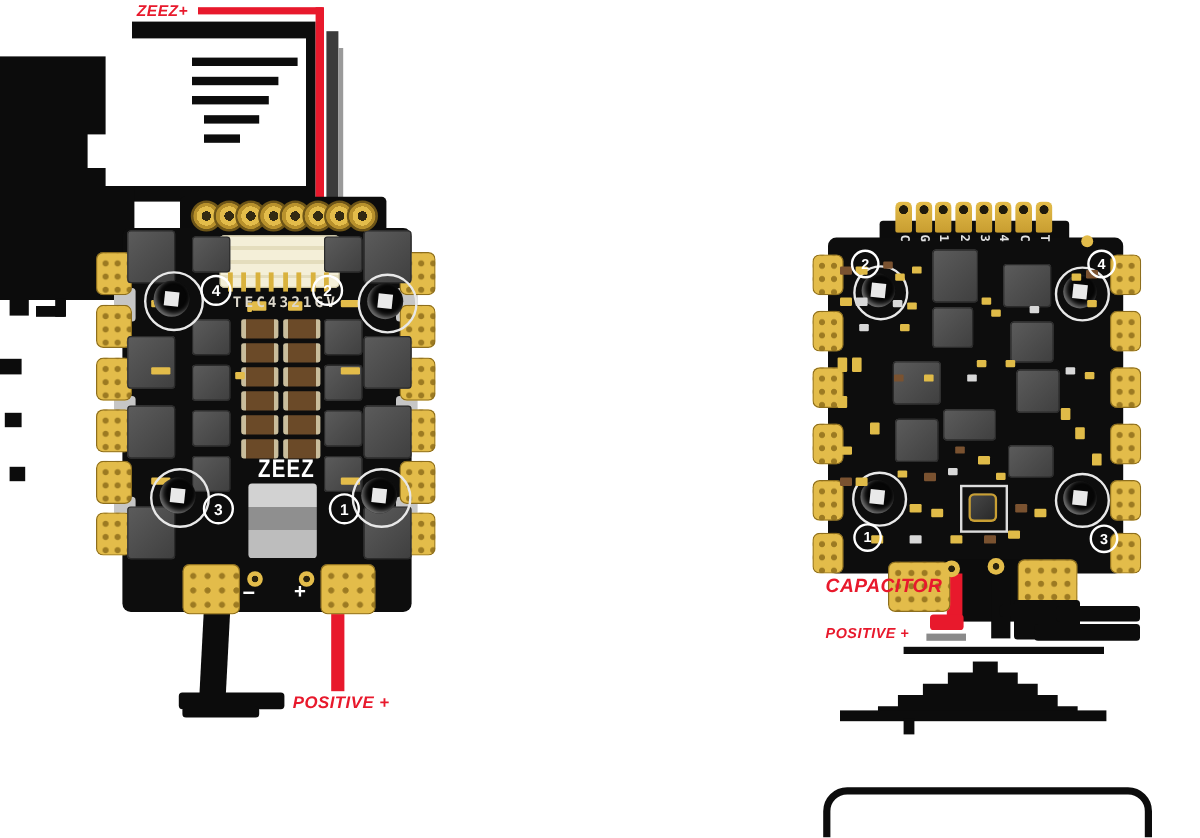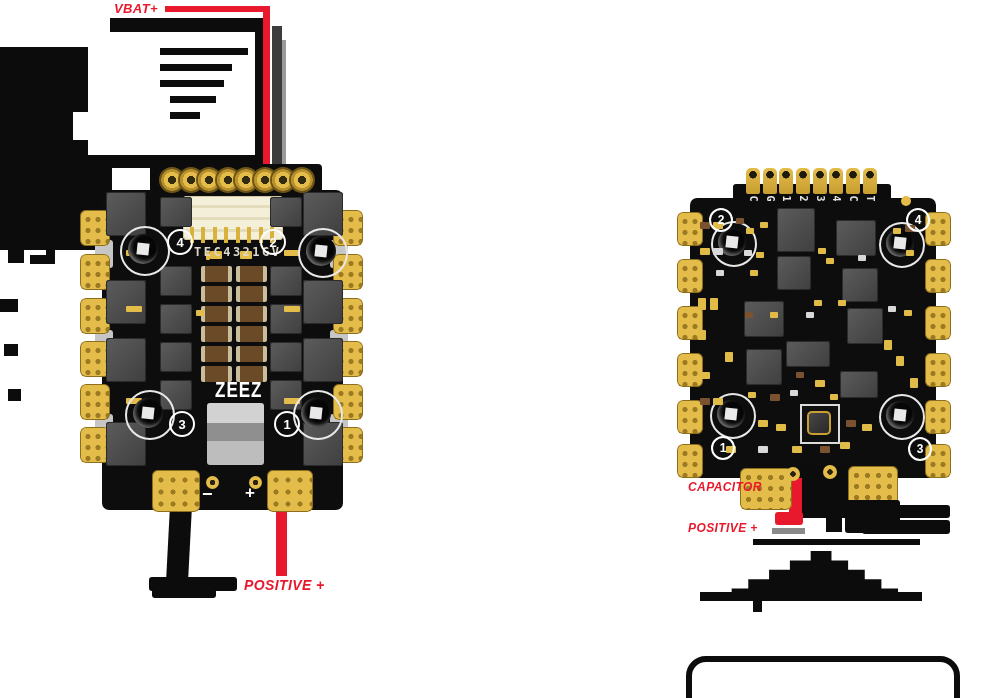--- a/index.html
+++ b/index.html
@@ -262,21 +262,21 @@
       <div style="position: absolute; left: 786px; top: 467px; width: 14px; height: 14px; border-radius: 50%; background: radial-gradient(circle, rgb(43, 35, 13) 0px, rgb(43, 35, 13) 2.5px, rgb(227, 188, 74) 3px);"></div>
       <div style="position: absolute; left: 823px; top: 465px; width: 14px; height: 14px; border-radius: 50%; background: radial-gradient(circle, rgb(43, 35, 13) 0px, rgb(43, 35, 13) 2.5px, rgb(227, 188, 74) 3px);"></div>
     </div>
 
   <div class="abs bar" style="left:160px;top:48px;width:88px;height:7px"></div>
   <div class="abs bar" style="left:160px;top:64px;width:72px;height:7px"></div>
   <div class="abs bar" style="left:160px;top:80px;width:64px;height:7px"></div>
   <div class="abs bar" style="left:170px;top:96px;width:46px;height:7px"></div>
   <div class="abs bar" style="left:170px;top:112px;width:30px;height:7px"></div>
 
-  <div class="abs redtext" style="left:114px;top:1px;font-size:13px">VBAT+</div>
+  <div class="abs redtext" style="left:114px;top:1px;font-size:13px">ZEEZ+</div>
 
   <div class="abs mono" style="left:194px;top:245px;font-size:12px;font-weight:bold;letter-spacing:2.5px;color:#ddd8cc">TEC4321GV</div>
   <div class="abs" style="left:215px;top:381px;font-size:17px;font-weight:bold;color:#fff;letter-spacing:1px;transform:scaleY(1.25)">ZEEZ</div>
   <div class="abs circnum" style="left:167px;top:229px;width:22px;height:22px;font-size:13px">4</div>
   <div class="abs circnum" style="left:260px;top:229px;width:22px;height:22px;font-size:13px">2</div>
   <div class="abs circnum" style="left:169px;top:411px;width:22px;height:22px;font-size:13px">3</div>
   <div class="abs circnum" style="left:274px;top:411px;width:22px;height:22px;font-size:13px">1</div>
   <div class="abs wlabel" style="left:202px;top:484px;font-size:18px">−</div>
   <div class="abs wlabel" style="left:245px;top:483px;font-size:17px">+</div>
 
@@ -291,21 +291,21 @@
   <span class="pinlabel" style="left:813px;top:193px">3</span>
   <span class="pinlabel" style="left:829px;top:193px">4</span>
   <span class="pinlabel" style="left:846px;top:193px">C</span>
   <span class="pinlabel" style="left:863px;top:193px">T</span>
 
   <div class="abs circnum" style="left:709px;top:208px;width:20px;height:20px;font-size:12px">2</div>
   <div class="abs circnum" style="left:906px;top:208px;width:20px;height:20px;font-size:12px">4</div>
   <div class="abs circnum" style="left:711px;top:436px;width:20px;height:20px;font-size:12px">1</div>
   <div class="abs circnum" style="left:908px;top:437px;width:20px;height:20px;font-size:12px">3</div>
 
-  <div class="abs redtext" style="left:688px;top:480px;font-size:12px">CAPACITOR</div>
+  <div class="abs redtext" style="left:688px;top:480px;font-size:16px">CAPACITOR</div>
   <div class="abs redtext" style="left:688px;top:521px;font-size:12px">POSITIVE +</div>
   <div class="abs" style="left:772px;top:528px;width:33px;height:6px;background:#8a8a8a"></div>
   <div class="abs blob" style="left:833px;top:504px;width:40px;height:10px"></div>
   <div class="abs blob" style="left:845px;top:500px;width:55px;height:33px"></div>
   <div class="abs blob" style="left:880px;top:505px;width:70px;height:13px"></div>
   <div class="abs blob" style="left:862px;top:520px;width:88px;height:14px"></div>
 
   <div class="abs blk" style="left:753px;top:539px;width:167px;height:6px"></div>
   <div class="abs mountain" style="left:715px;top:551px;width:208px;height:47px"></div>
   <div class="abs blk" style="left:700px;top:592px;width:222px;height:9px"></div>

